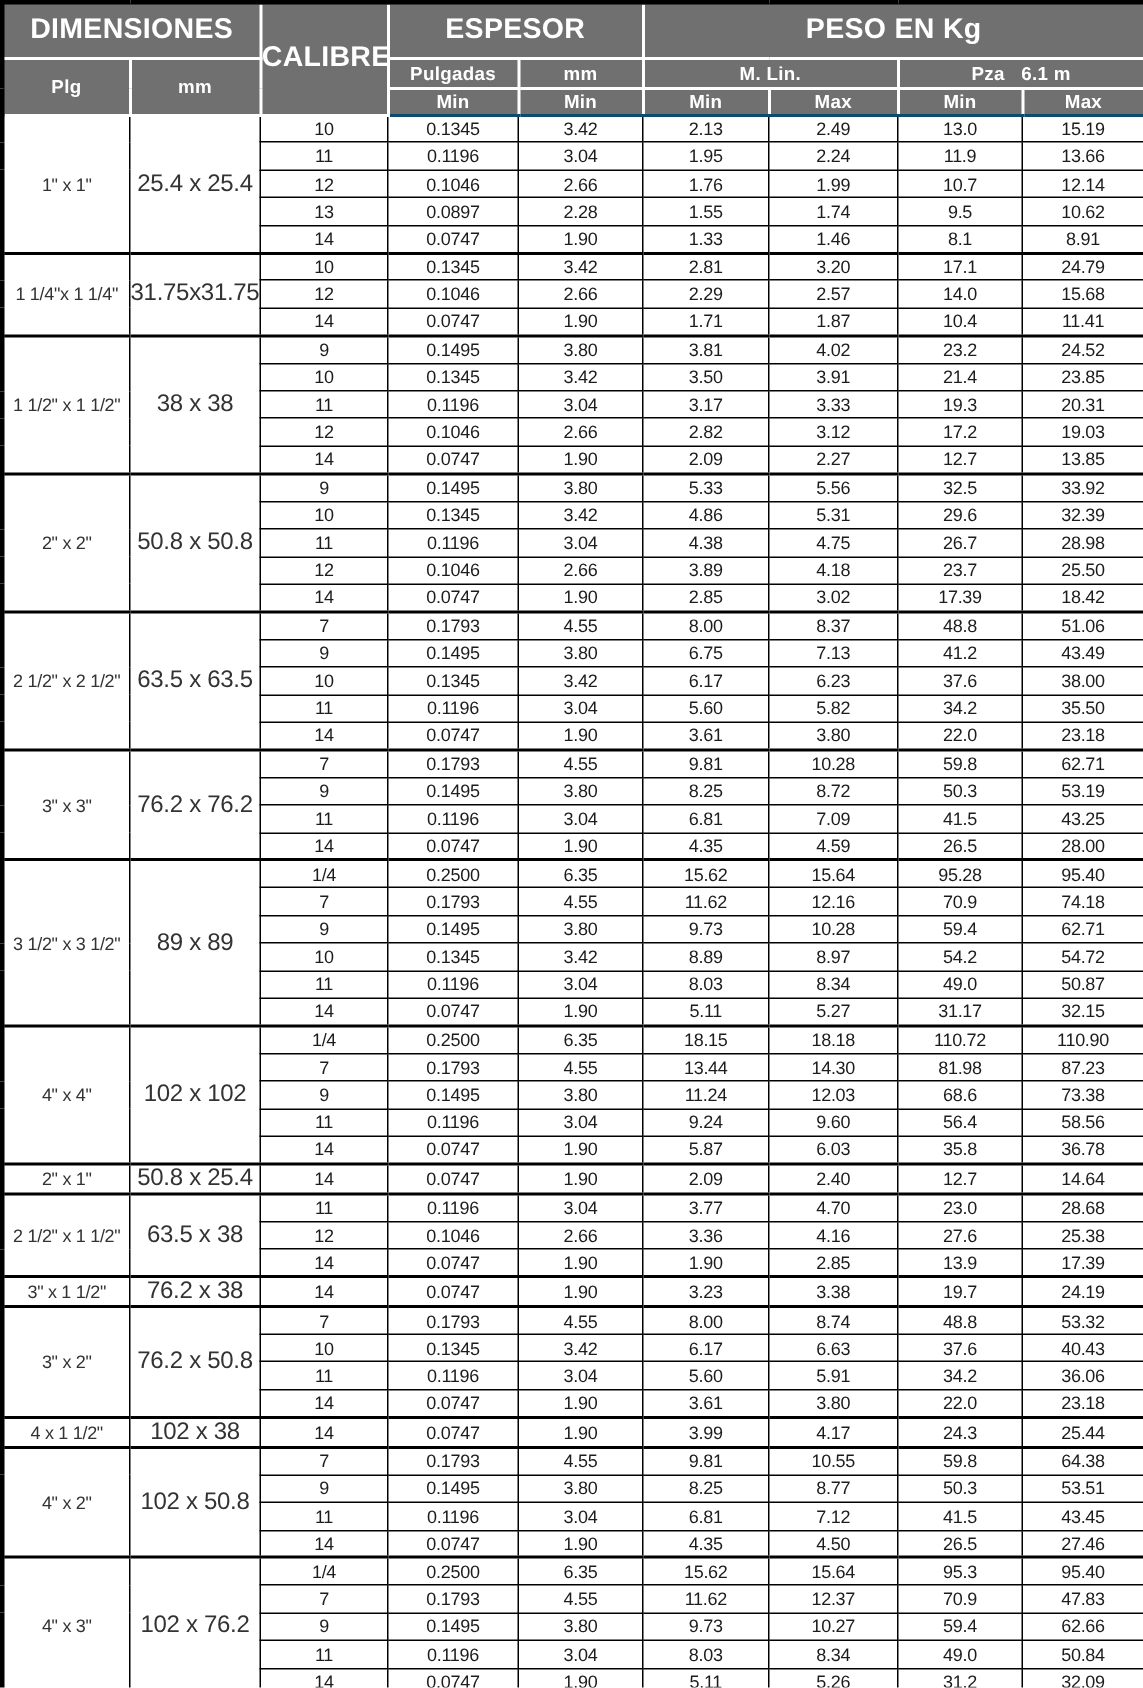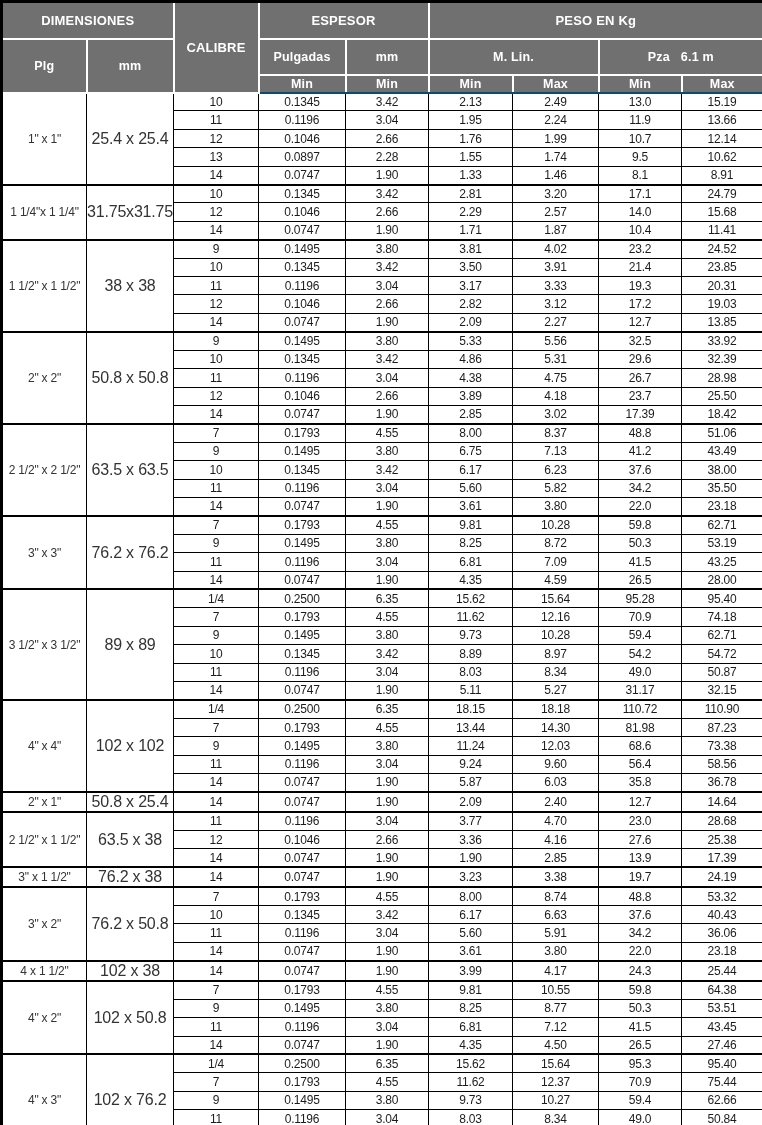--- a/index.html
+++ b/index.html
@@ -25,23 +25,23 @@
     background: #707070;
     color: #ffffff;
     font-weight: bold;
     border: 2px solid #ffffff;
     padding: 0;
     text-align: center;
     vertical-align: middle;
     letter-spacing: 0.2px;
   }
   thead tr.band-1 { height: 37px; }
-  thead tr.band-2 { height: 36px; }
+  thead tr.band-2 { height: 20px; }
   thead tr.band-3 { height: 18px; }
-  thead tr.band-1 th { font-size: 13px; }
+  thead tr.band-1 th { font-size: 19px; }
   thead tr.band-2 th, thead tr.band-3 th { font-size: 12.5px; }
   thead tr.band-3 th { border-bottom: 2px solid #0c4a6e; }
   th.pre { white-space: pre; }
   
   tbody tr { height: 18.42px; }
   tbody td {
     border: 1px solid #000;
     padding: 0;
     text-align: center;
     vertical-align: middle;
@@ -603,21 +603,21 @@
           <td>95.3</td>
           <td>95.40</td>
         </tr>
         <tr>
           <td>7</td>
           <td>0.1793</td>
           <td>4.55</td>
           <td>11.62</td>
           <td>12.37</td>
           <td>70.9</td>
-          <td>75.44</td>
+          <td>47.83</td>
         </tr>
         <tr>
           <td>9</td>
           <td>0.1495</td>
           <td>3.80</td>
           <td>9.73</td>
           <td>10.27</td>
           <td>59.4</td>
           <td>62.66</td>
         </tr>

